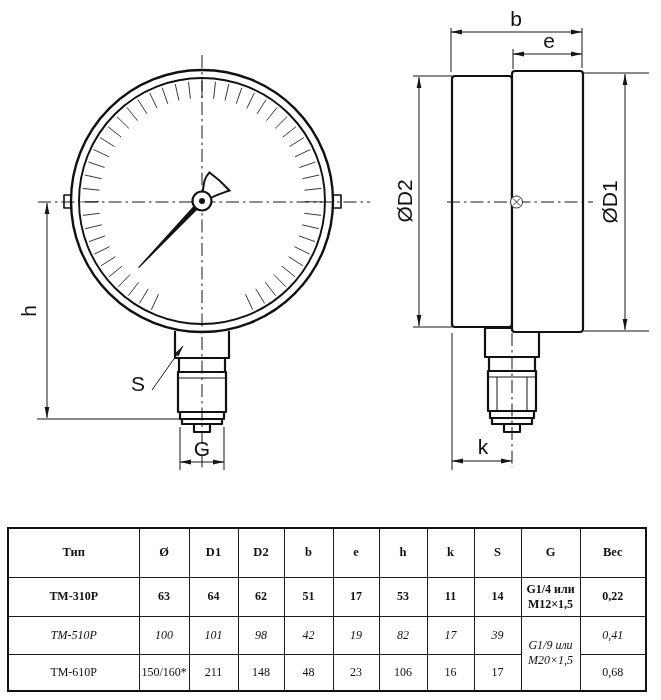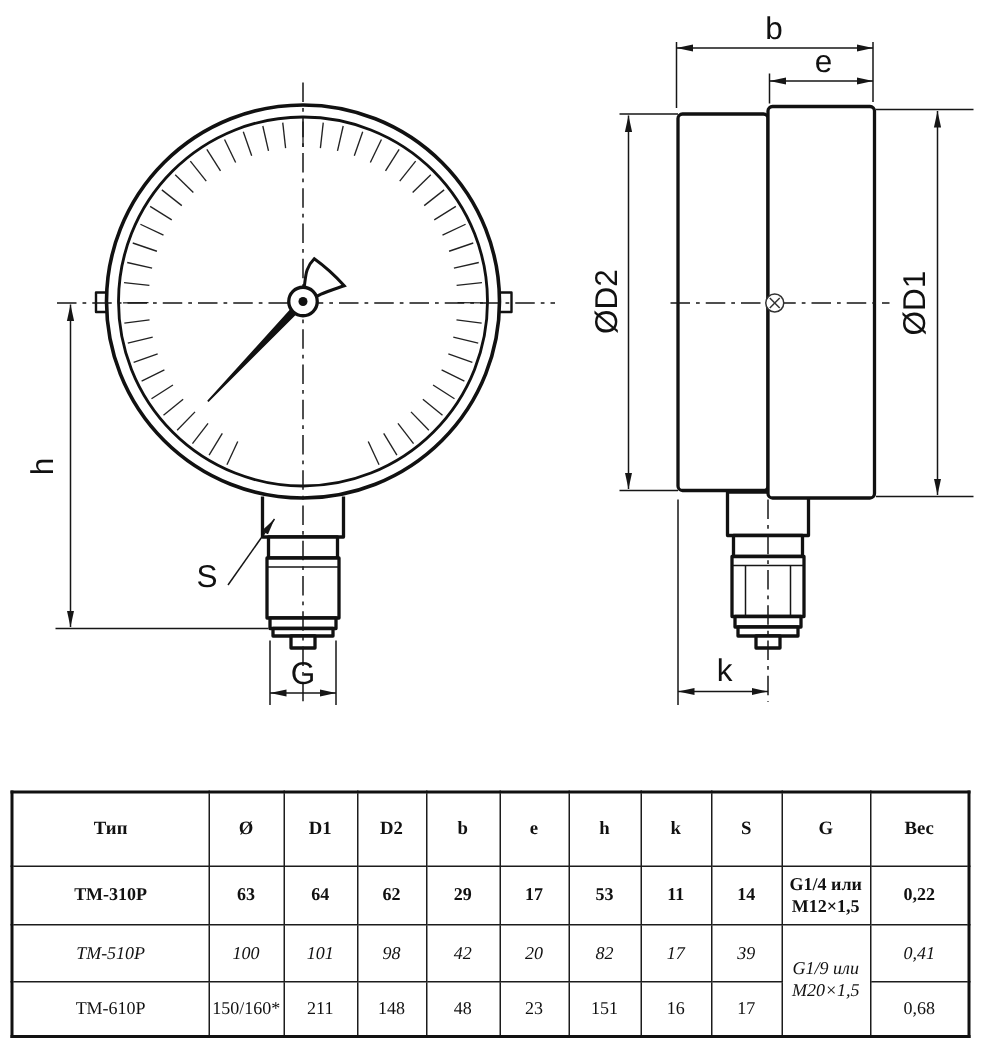--- a/index.html
+++ b/index.html
@@ -220,51 +220,51 @@
       <th>k</th>
       <th>S</th>
       <th>G</th>
       <th>Вес</th>
     </tr>
     <tr class="r1">
       <td>ТМ-310Р</td>
       <td>63</td>
       <td>64</td>
       <td>62</td>
-      <td>29</td>
+      <td>51</td>
       <td>17</td>
       <td>53</td>
       <td>11</td>
       <td>14</td>
       <td>G1/4 или
 M12×1,5</td>
       <td>0,22</td>
     </tr>
     <tr class="r2">
       <td>ТМ-510Р</td>
       <td>100</td>
       <td>101</td>
       <td>98</td>
       <td>42</td>
-      <td>20</td>
+      <td>19</td>
       <td>82</td>
       <td>17</td>
       <td>39</td>
       <td rowspan="2">G1/9 или
 M20×1,5</td>
       <td>0,41</td>
     </tr>
     <tr class="r3">
       <td>ТМ-610Р</td>
       <td>150/160*</td>
       <td>211</td>
       <td>148</td>
       <td>48</td>
       <td>23</td>
-      <td>151</td>
+      <td>106</td>
       <td>16</td>
       <td>17</td>
       <td>0,68</td>
     </tr>
   </tbody>
       </table>
 </div>
 
 </div>
 

